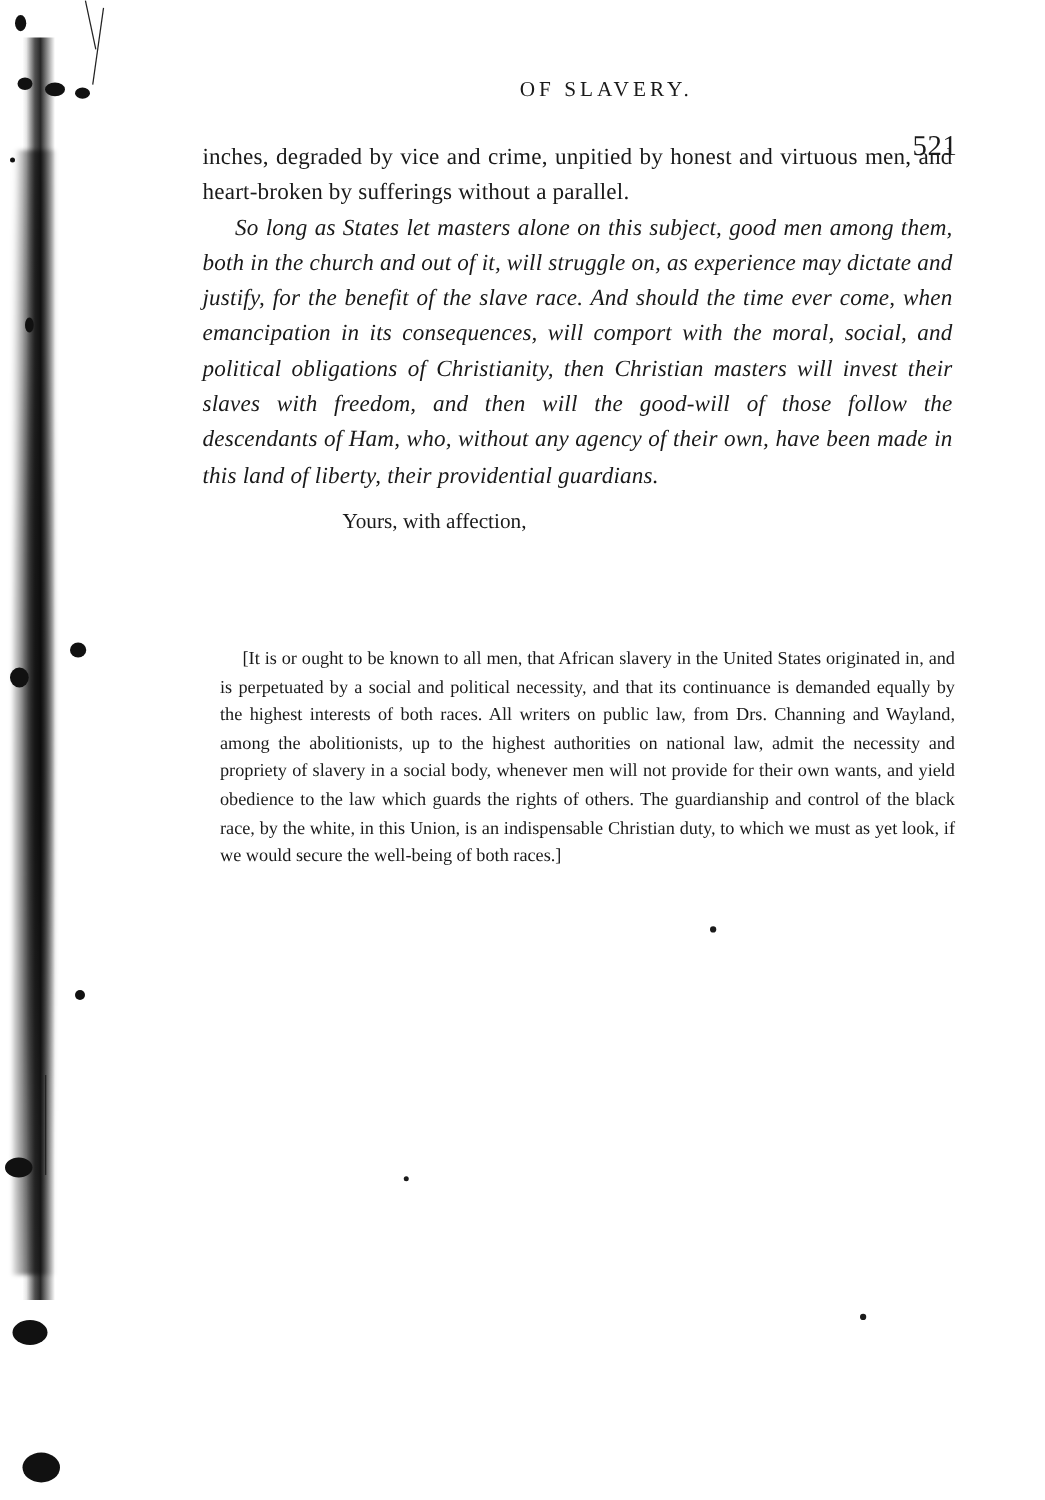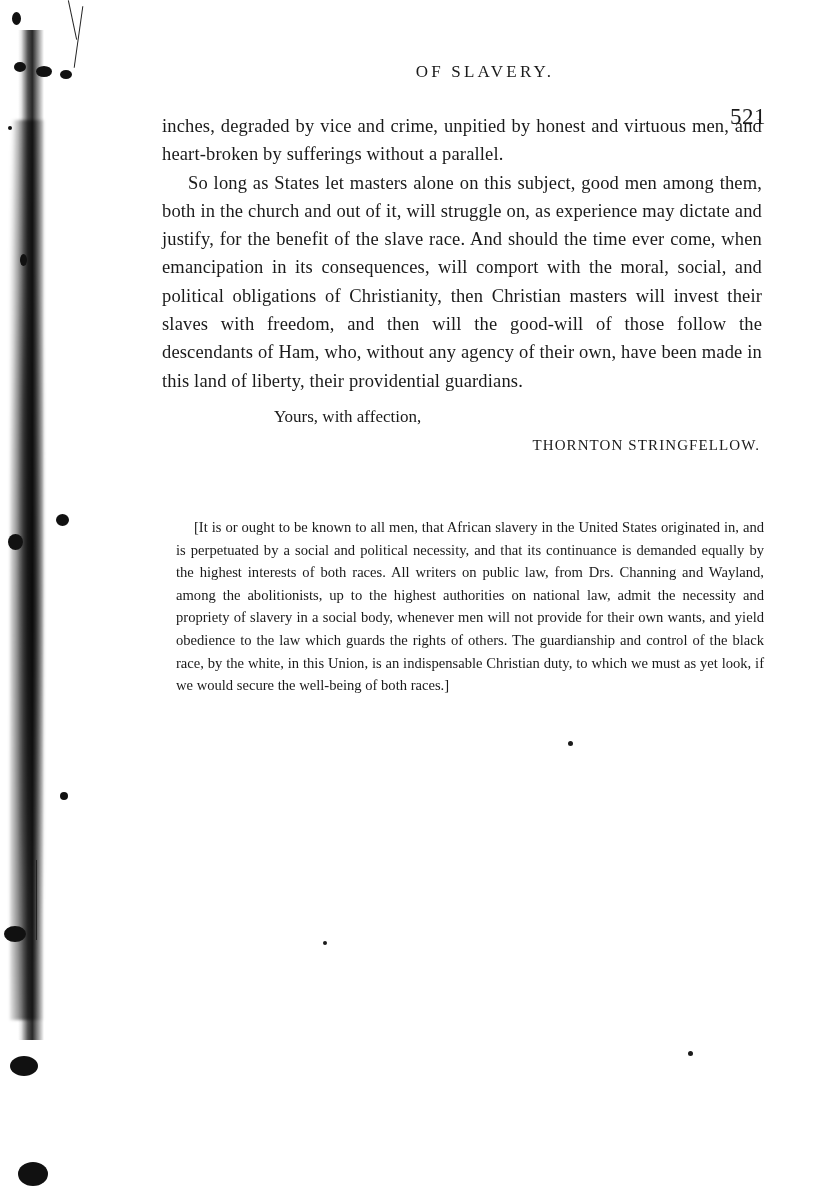--- a/index.html
+++ b/index.html
@@ -110,20 +110,21 @@
   .body-block p {
     margin: 0;
     font-size: 18.5px;
     line-height: 28.3px;
     text-align: justify;
     text-justify: inter-word;
     letter-spacing: 0.15px;
   }
   .body-block p.indent {
     text-indent: 26px;
+    font-style: italic;
   }
 
   .signoff {
     margin-top: 8px;
     font-size: 17px;
     padding-left: 112px;
     line-height: 28.3px;
   }
   .signature {
     margin-top: 6px;
@@ -189,20 +190,19 @@
   <div class="header">
     <div class="running-head">OF SLAVERY.</div>
     <div class="folio">521</div>
   </div>
 
   <div class="body-block">
     <p>inches, degraded by vice and crime, unpitied by honest and virtuous men, and heart-broken by sufferings without a parallel.</p>
     <p class="indent">So long as States let masters alone on this subject, good men among them, both in the church and out of it, will struggle on, as experience may dictate and justify, for the benefit of the slave race. And should the time ever come, when emancipation in its consequences, will comport with the moral, social, and political obligations of Christianity, then Christian masters will invest their slaves with freedom, and then will the good-will of those follow the descendants of Ham, who, without any agency of their own, have been made in this land of liberty, their providential guardians.</p>
 
     <div class="signoff">Yours, with affection,</div>
-    <div class="signature">THORNTON STRINGFELLOW.</div>
   </div>
 
   <div class="bracket-note">
     <span class="lead">[It is or ought to be known to all men, that African slavery in the United States originated in, and is perpetuated by a social and political necessity, and that its continuance is demanded equally by the highest interests of both races. All writers on public law, from Drs. Channing and Wayland, among the abolitionists, up to the highest authorities on national law, admit the necessity and propriety of slavery in a social body, whenever men will not provide for their own wants, and yield obedience to the law which guards the rights of others. The guardianship and control of the black race, by the white, in this Union, is an indispensable Christian duty, to which we must as yet look, if we would secure the well-being of both races.]</span>
   </div>
 
 </div>
 
 </body></html>

